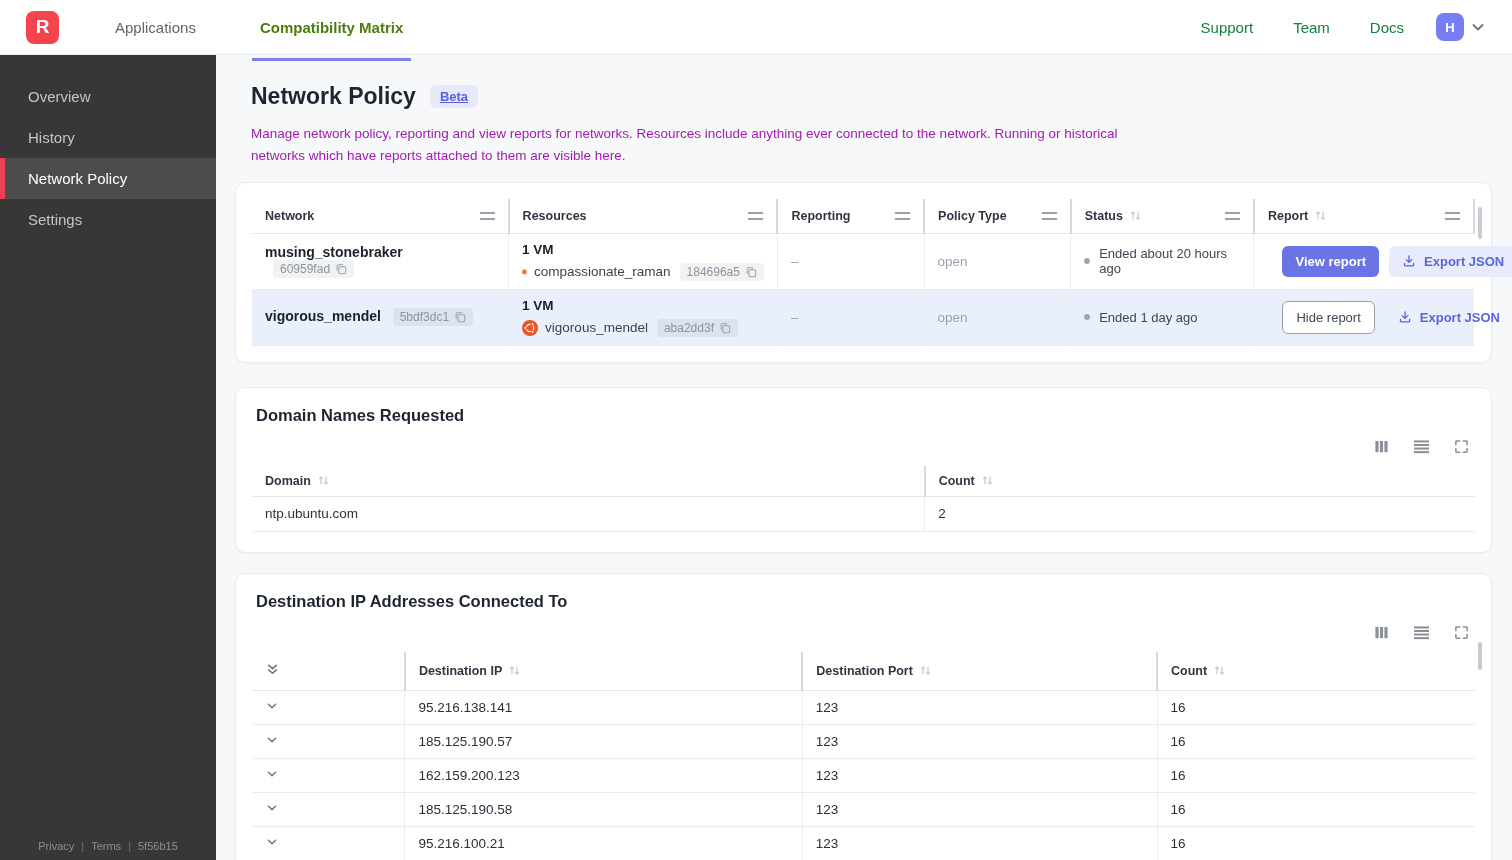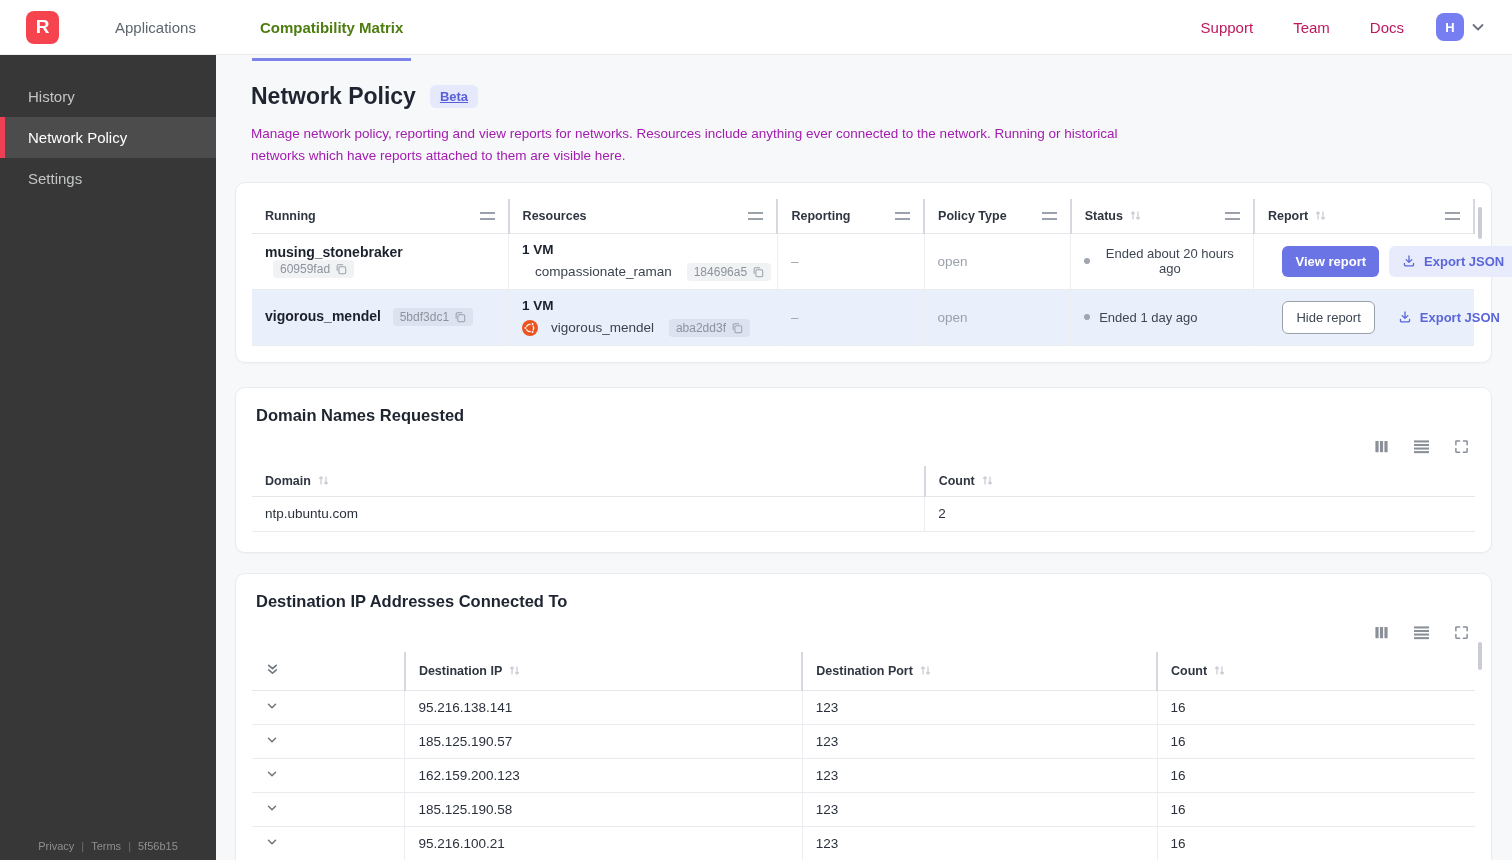--- a/index.html
+++ b/index.html
@@ -11,21 +11,21 @@
             border-bottom:1px solid #e9ebee; display:flex; align-items:stretch;
             justify-content:space-between; padding:0 26px; z-index:10; }
   .nav-left, .nav-right { display:flex; align-items:center; }
   .logo { width:33px; height:33px; border-radius:8px; background:#f6444f; color:#fff;
           font-weight:bold; font-size:19px; display:flex; align-items:center;
           justify-content:center; cursor:pointer; }
   .nav-tab { height:68px; display:flex; align-items:center; padding:0 8px; margin-left:48px;
              font-size:15px; color:#5f6670; cursor:pointer; border-bottom:3px solid transparent;
              border-top:3px solid transparent; }
   .nav-tab.active { color:#4d7c0f; font-weight:bold; border-bottom-color:#7b82ea; }
-  .nav-link { margin-left:40px; font-size:15px; color:#be185d; cursor:pointer; }
+  .nav-link { margin-left:40px; font-size:15px; color:#15803d; cursor:pointer; }
   .avatar { width:28px; height:28px; border-radius:8px; background:#767ef1; color:#fff;
             font-size:13px; font-weight:bold; display:flex; align-items:center;
             justify-content:center; margin-left:32px; cursor:pointer; }
   .avatar-chevron { margin-left:6px; cursor:pointer; display:flex; align-items:center; }
 
   
   .sidebar { position:fixed; top:55px; left:0; bottom:0; width:216px; background:#373737;
              padding-top:21px; }
   .side-item { height:41px; display:flex; align-items:center; padding-left:28px;
                font-size:15px; color:#c3c4c5; cursor:pointer; position:relative; }
@@ -65,23 +65,23 @@
   .vsep-light-l  { border-left:1px solid #eceef1; }
 
   
   .net-table td { height:54px; }
   .row-selected { background:#e9effb; }
   .net-name { font-weight:bold; font-size:14px; color:#1b212c; }
   .hash-badge { display:inline-flex; align-items:center; gap:5px; background:rgba(25,35,60,.06);
                 color:#8d939d; font-size:12px; padding:2px 7px; border-radius:4px;
                 margin-left:8px; cursor:pointer; }
   .vm-line { font-weight:bold; font-size:13.5px; color:#1b212c; margin-bottom:6px; }
-  .res-line { display:flex; align-items:center; gap:13px; font-size:13.5px; color:#3c434f; }
+  .res-line { display:flex; align-items:center; gap:7px; font-size:13.5px; color:#3c434f; }
   .muted { color:#9aa1ad; }
-  .status-cell { display:flex; align-items:center; gap:9px; font-size:13px; color:#3f4653;text-align:center; }
+  .status-cell { display:flex; align-items:center; gap:9px; font-size:13px; color:#3f4653; }
   .status-dot { width:6px; height:6px; border-radius:50%; background:#a0a6af; flex:none; }
   .report-cell { display:flex; align-items:center; gap:10px;margin-left:15px; }
   .btn { font-size:13px; border-radius:6px; padding:8px 13px; cursor:pointer; border:none;
          font-family:"Liberation Sans", sans-serif; white-space:nowrap; }
   .btn-primary { background:#6b74e4; color:#fff; font-weight:bold; }
   .btn-outline { background:#fff; color:#3f4754; border:1px solid #9aa0a8; }
   .btn-soft { background:#e8ebfb; color:#5a66d9; font-weight:bold; display:inline-flex;
               align-items:center; gap:8px; }
 
   
@@ -119,20 +119,21 @@
     <div class="avatar">H</div>
     <span class="avatar-chevron">
       <svg width="16" height="16" viewBox="0 0 16 16">
           <path d="M3.5 6 L8 10.5 L12.5 6" fill="none" stroke="#6b7280" stroke-width="1.8" stroke-linecap="round" stroke-linejoin="round"></path>
         </svg>
     </span>
   </div>
 </nav>
 
 <aside class="sidebar">
+  <div class="side-item">Overview</div>
   <div class="side-item">History</div>
   <div class="side-item active">Network Policy</div>
   <div class="side-item">Settings</div>
   <div class="side-footer">
     <a>Privacy</a><span class="sep">|</span><a>Terms</a><span class="sep">|</span><span>5f56b15</span>
   </div>
 </aside>
 
 <main class="main">
 
@@ -149,21 +150,21 @@
           <col style="width:22%">
           <col style="width:12%">
           <col style="width:12%">
           <col style="width:15%">
           <col style="width:18%">
         </colgroup>
       <thead>
         <tr>
           <th class="vsep-strong">
               <span class="th-inner">
-            <span>Running</span>
+            <span>Network</span>
                 <span class="spacer"></span>
                 <span class="drag-icon"></span>
               </span>
             </th>
           <th class="vsep-strong">
               <span class="th-inner">
             <span>Resources</span>
                 <span class="spacer"></span>
                 <span class="drag-icon"></span>
               </span>

